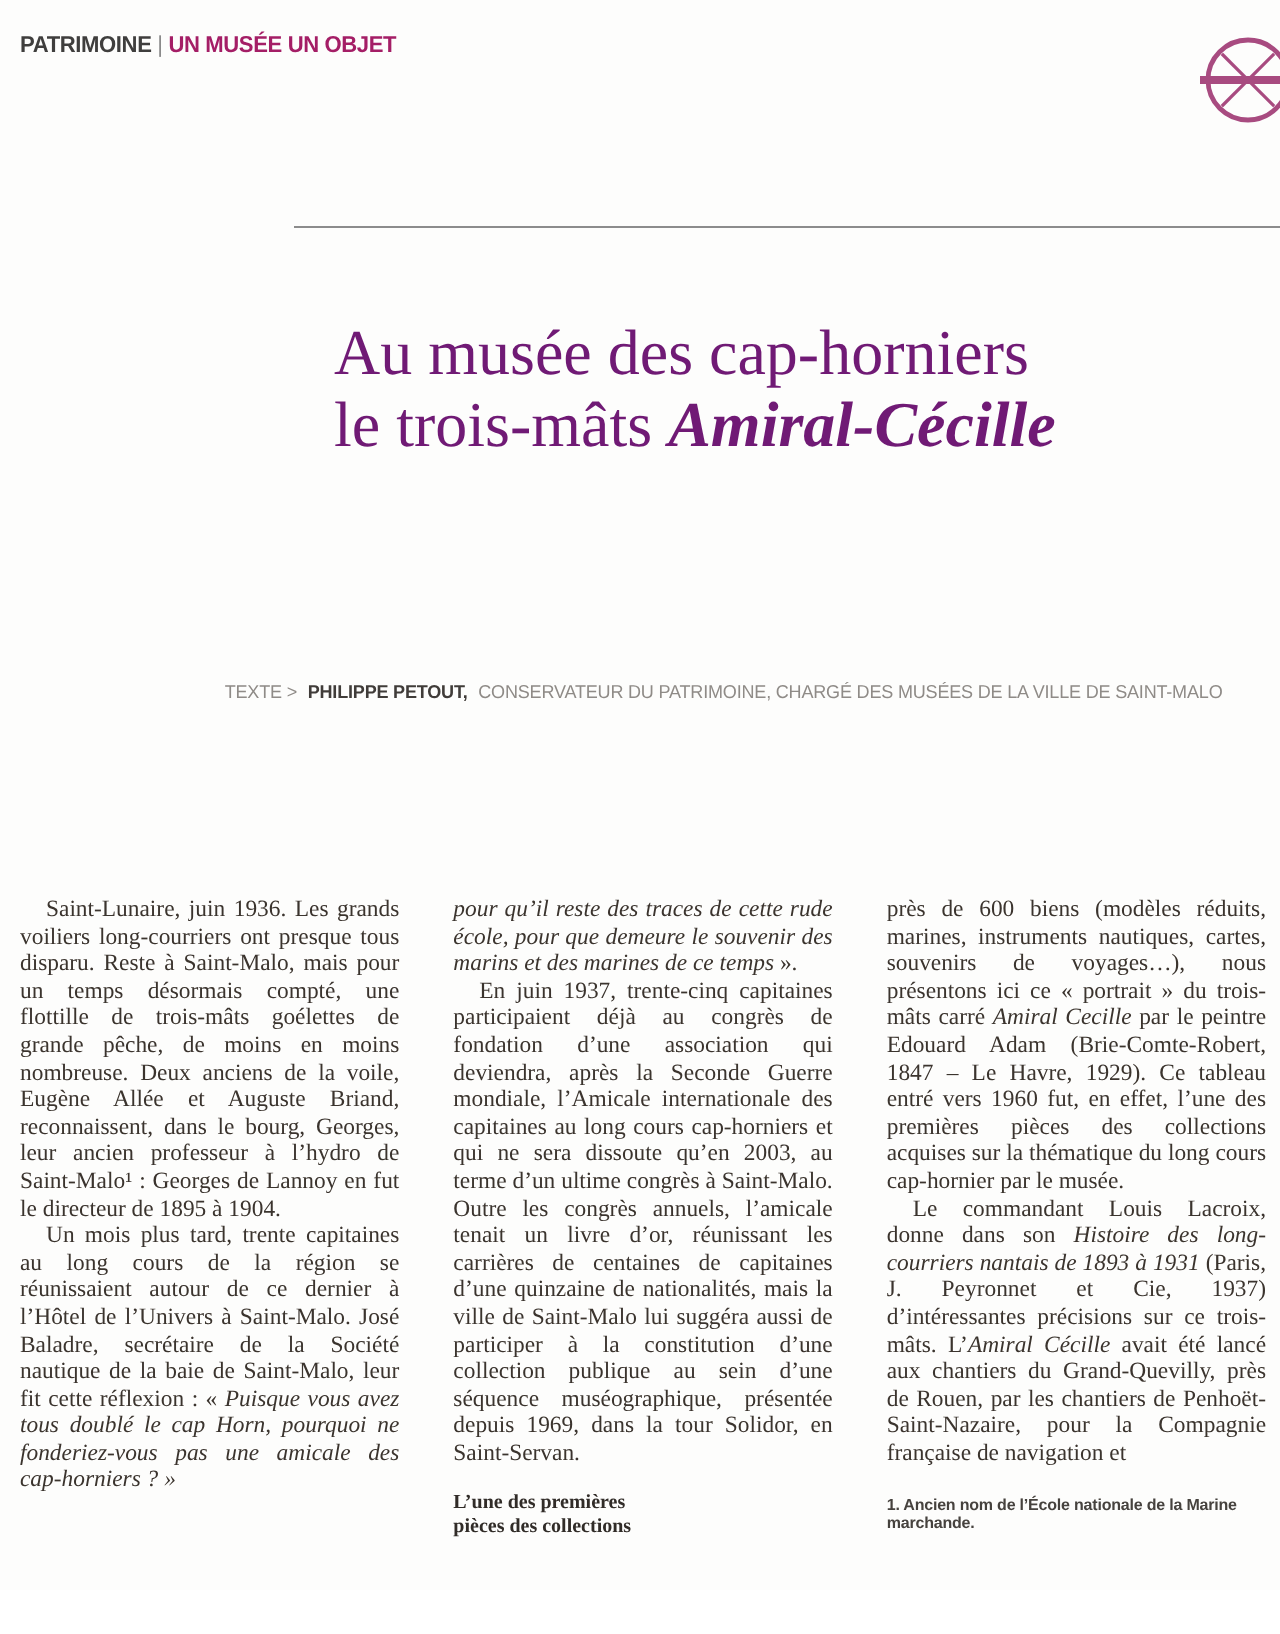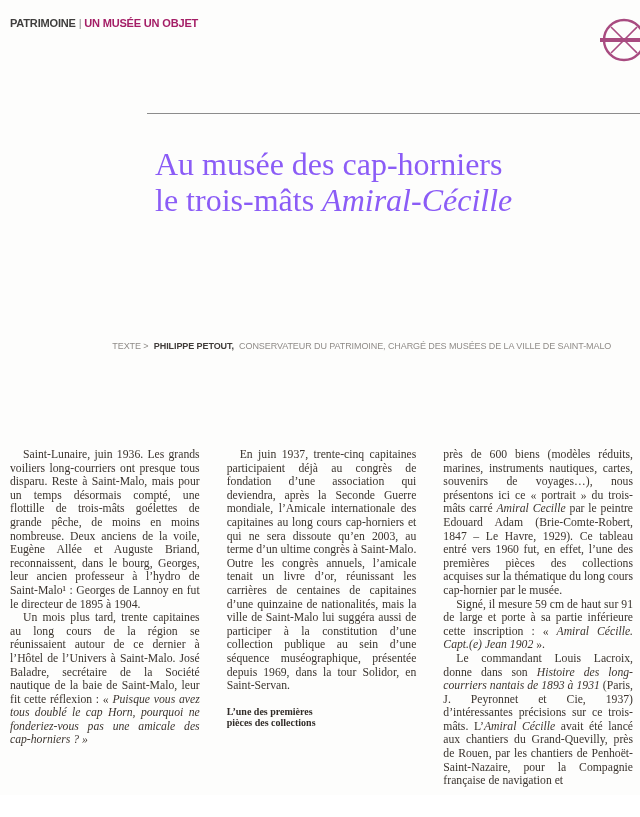--- a/index.html
+++ b/index.html
@@ -23,24 +23,24 @@
   .kicker .sec{color:#3f3e3d;}
   .kicker .sep{color:#8a8a8a;font-weight:normal;padding:0 3px;}
   .kicker .rub{color:var(--accent,#a41e66);}
   
   .corner-icon{position:absolute;top:12px;left:600px;width:60px;height:60px;}
   
   .rule{position:absolute;top:113px;left:147px;right:0;height:1px;background:#8c8c8c;}
   
   .title{
     position:absolute;top:146px;left:155px;width:470px;
-    font-size:32px;line-height:1.14;color:#8b5cf6;
-    font-weight:normal;margin:0;
+    font-size:32px;line-height:1.14;color:#701a75;
+    font-weight:normal;margin:12px;
   }
-  .title .it{font-style:italic;}
+  .title .it{font-style:italic;font-weight:bold;}
   
   .byline{
     position:absolute;top:341px;left:105px;width:490px;
     text-align:center;white-space:nowrap;
     font-family:"Liberation Sans", sans-serif;
     font-size:9.3px;letter-spacing:-0.1px;
     color:#8f8b87;
     transform:scaleX(0.97);transform-origin:center;
   }
   .byline .pref{margin-right:3px;}
@@ -118,26 +118,26 @@
     <span class="auth">PHILIPPE PETOUT,</span>
     <span class="role">CONSERVATEUR DU PATRIMOINE, CHARGÉ DES MUSÉES DE LA VILLE DE SAINT-MALO</span>
   </div>
 
   <div class="article">
       <div class="col">
         <p class="bp ind"><span>Saint-Lunaire, juin 1936. Les grands voiliers long-courriers ont presque tous disparu. Reste à Saint-Malo, mais pour un temps désormais compté, une flottille de trois-mâts goélettes de grande pêche, de moins en moins nombreuse. Deux anciens de la voile, Eugène Allée et Auguste Briand, reconnaissent, dans le bourg, Georges, leur ancien professeur à l’hydro de Saint-Malo¹ : Georges de Lannoy en fut le directeur de 1895 à 1904.</span></p>
         <p class="bp ind"><span>Un mois plus tard, trente capitaines au long cours de la région se réunissaient autour de ce dernier à l’Hôtel de l’Univers à Saint-Malo. José Baladre, secrétaire de la Société nautique de la baie de Saint-Malo, leur fit cette réflexion : « </span><span class="it">Puisque vous avez tous doublé le cap Horn, pourquoi ne fonderiez-vous pas une amicale des cap-horniers ? »</span></p>
       </div>
       <div class="col">
+        <p class="bp"><span class="it">pour qu’il reste des traces de cette rude école, pour que demeure le souvenir des marins et des marines de ce temps</span><span> ».</span></p>
         <p class="bp ind"><span>En juin 1937, trente-cinq capitaines participaient déjà au congrès de fondation d’une association qui deviendra, après la Seconde Guerre mondiale, l’Amicale internationale des capitaines au long cours cap-horniers et qui ne sera dissoute qu’en 2003, au terme d’un ultime congrès à Saint-Malo. Outre les congrès annuels, l’amicale tenait un livre d’or, réunissant les carrières de centaines de capitaines d’une quinzaine de nationalités, mais la ville de Saint-Malo lui suggéra aussi de participer à la constitution d’une collection publique au sein d’une séquence muséographique, présentée depuis 1969, dans la tour Solidor, en Saint-Servan.</span></p>
         <h3 class="subhead">L’une des premières<br>pièces des collections</h3>
       </div>
       <div class="col">
         <p class="bp"><span>près de 600 biens (modèles réduits, marines, instruments nautiques, cartes, souvenirs de voyages…), nous présentons ici ce « portrait » du trois-mâts carré </span><span class="it">Amiral Cecille</span><span> par le peintre Edouard Adam (Brie-Comte-Robert, 1847 – Le Havre, 1929). Ce tableau entré vers 1960 fut, en effet, l’une des premières pièces des collections acquises sur la thématique du long cours cap-hornier par le musée.</span></p>
-        <p class="bp ind"><span>Signé, il mesure 59 cm de haut sur 91 de large et porte à sa partie inférieure cette inscription : « </span><span class="it">Amiral Cécille. Capt.(e) Jean 1902</span><span> ».</span></p>
         <p class="bp ind"><span>Le commandant Louis Lacroix, donne dans son </span><span class="it">Histoire des long-courriers nantais de 1893 à 1931</span><span> (Paris, J. Peyronnet et Cie, 1937) d’intéressantes précisions sur ce trois-mâts. L’</span><span class="it">Amiral Cécille</span><span> avait été lancé aux chantiers du Grand-Quevilly, près de Rouen, par les chantiers de Penhoët-Saint-Nazaire, pour la Compagnie française de navigation et</span></p>
         <div class="footnote">1. Ancien nom de l’École nationale de la Marine marchande.</div>
       </div>
     </div>
 
   <div class="pfooter">
     <span class="mag">74 | PLACE PUBLIQUE |</span><span class="date">NOVEMBRE-DÉCEMBRE 2010</span>
   </div>
 
 </div>

